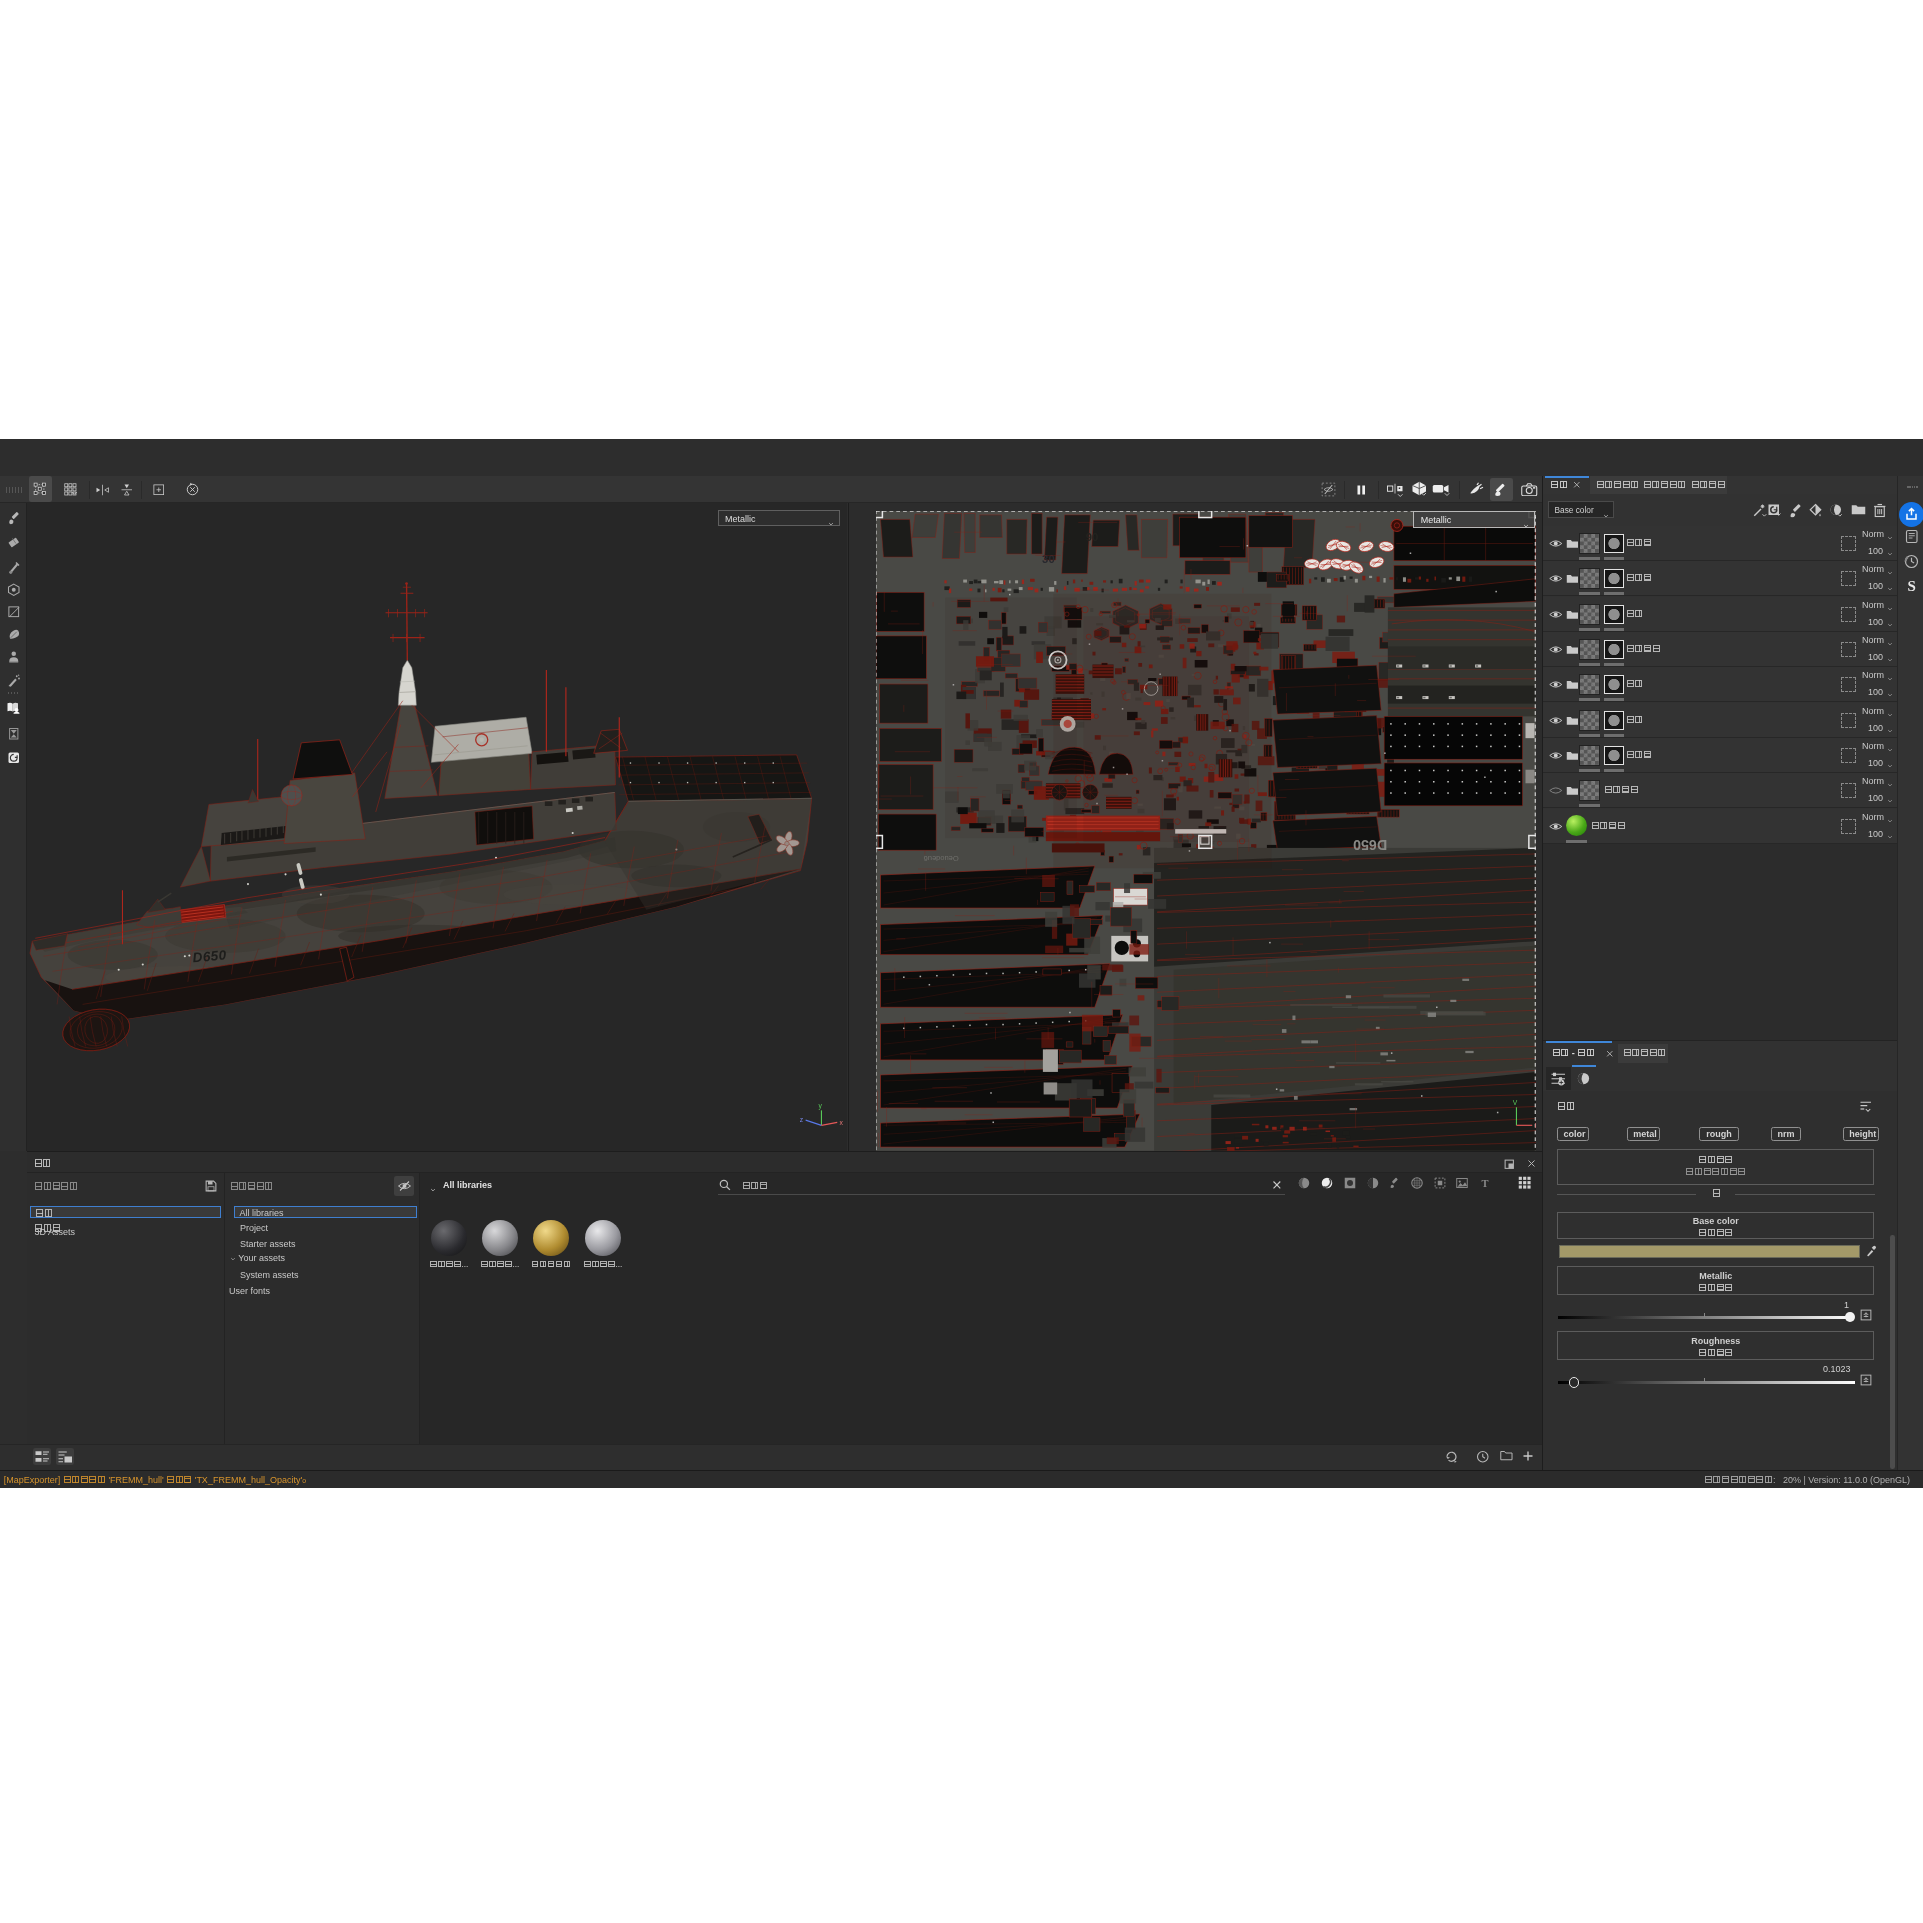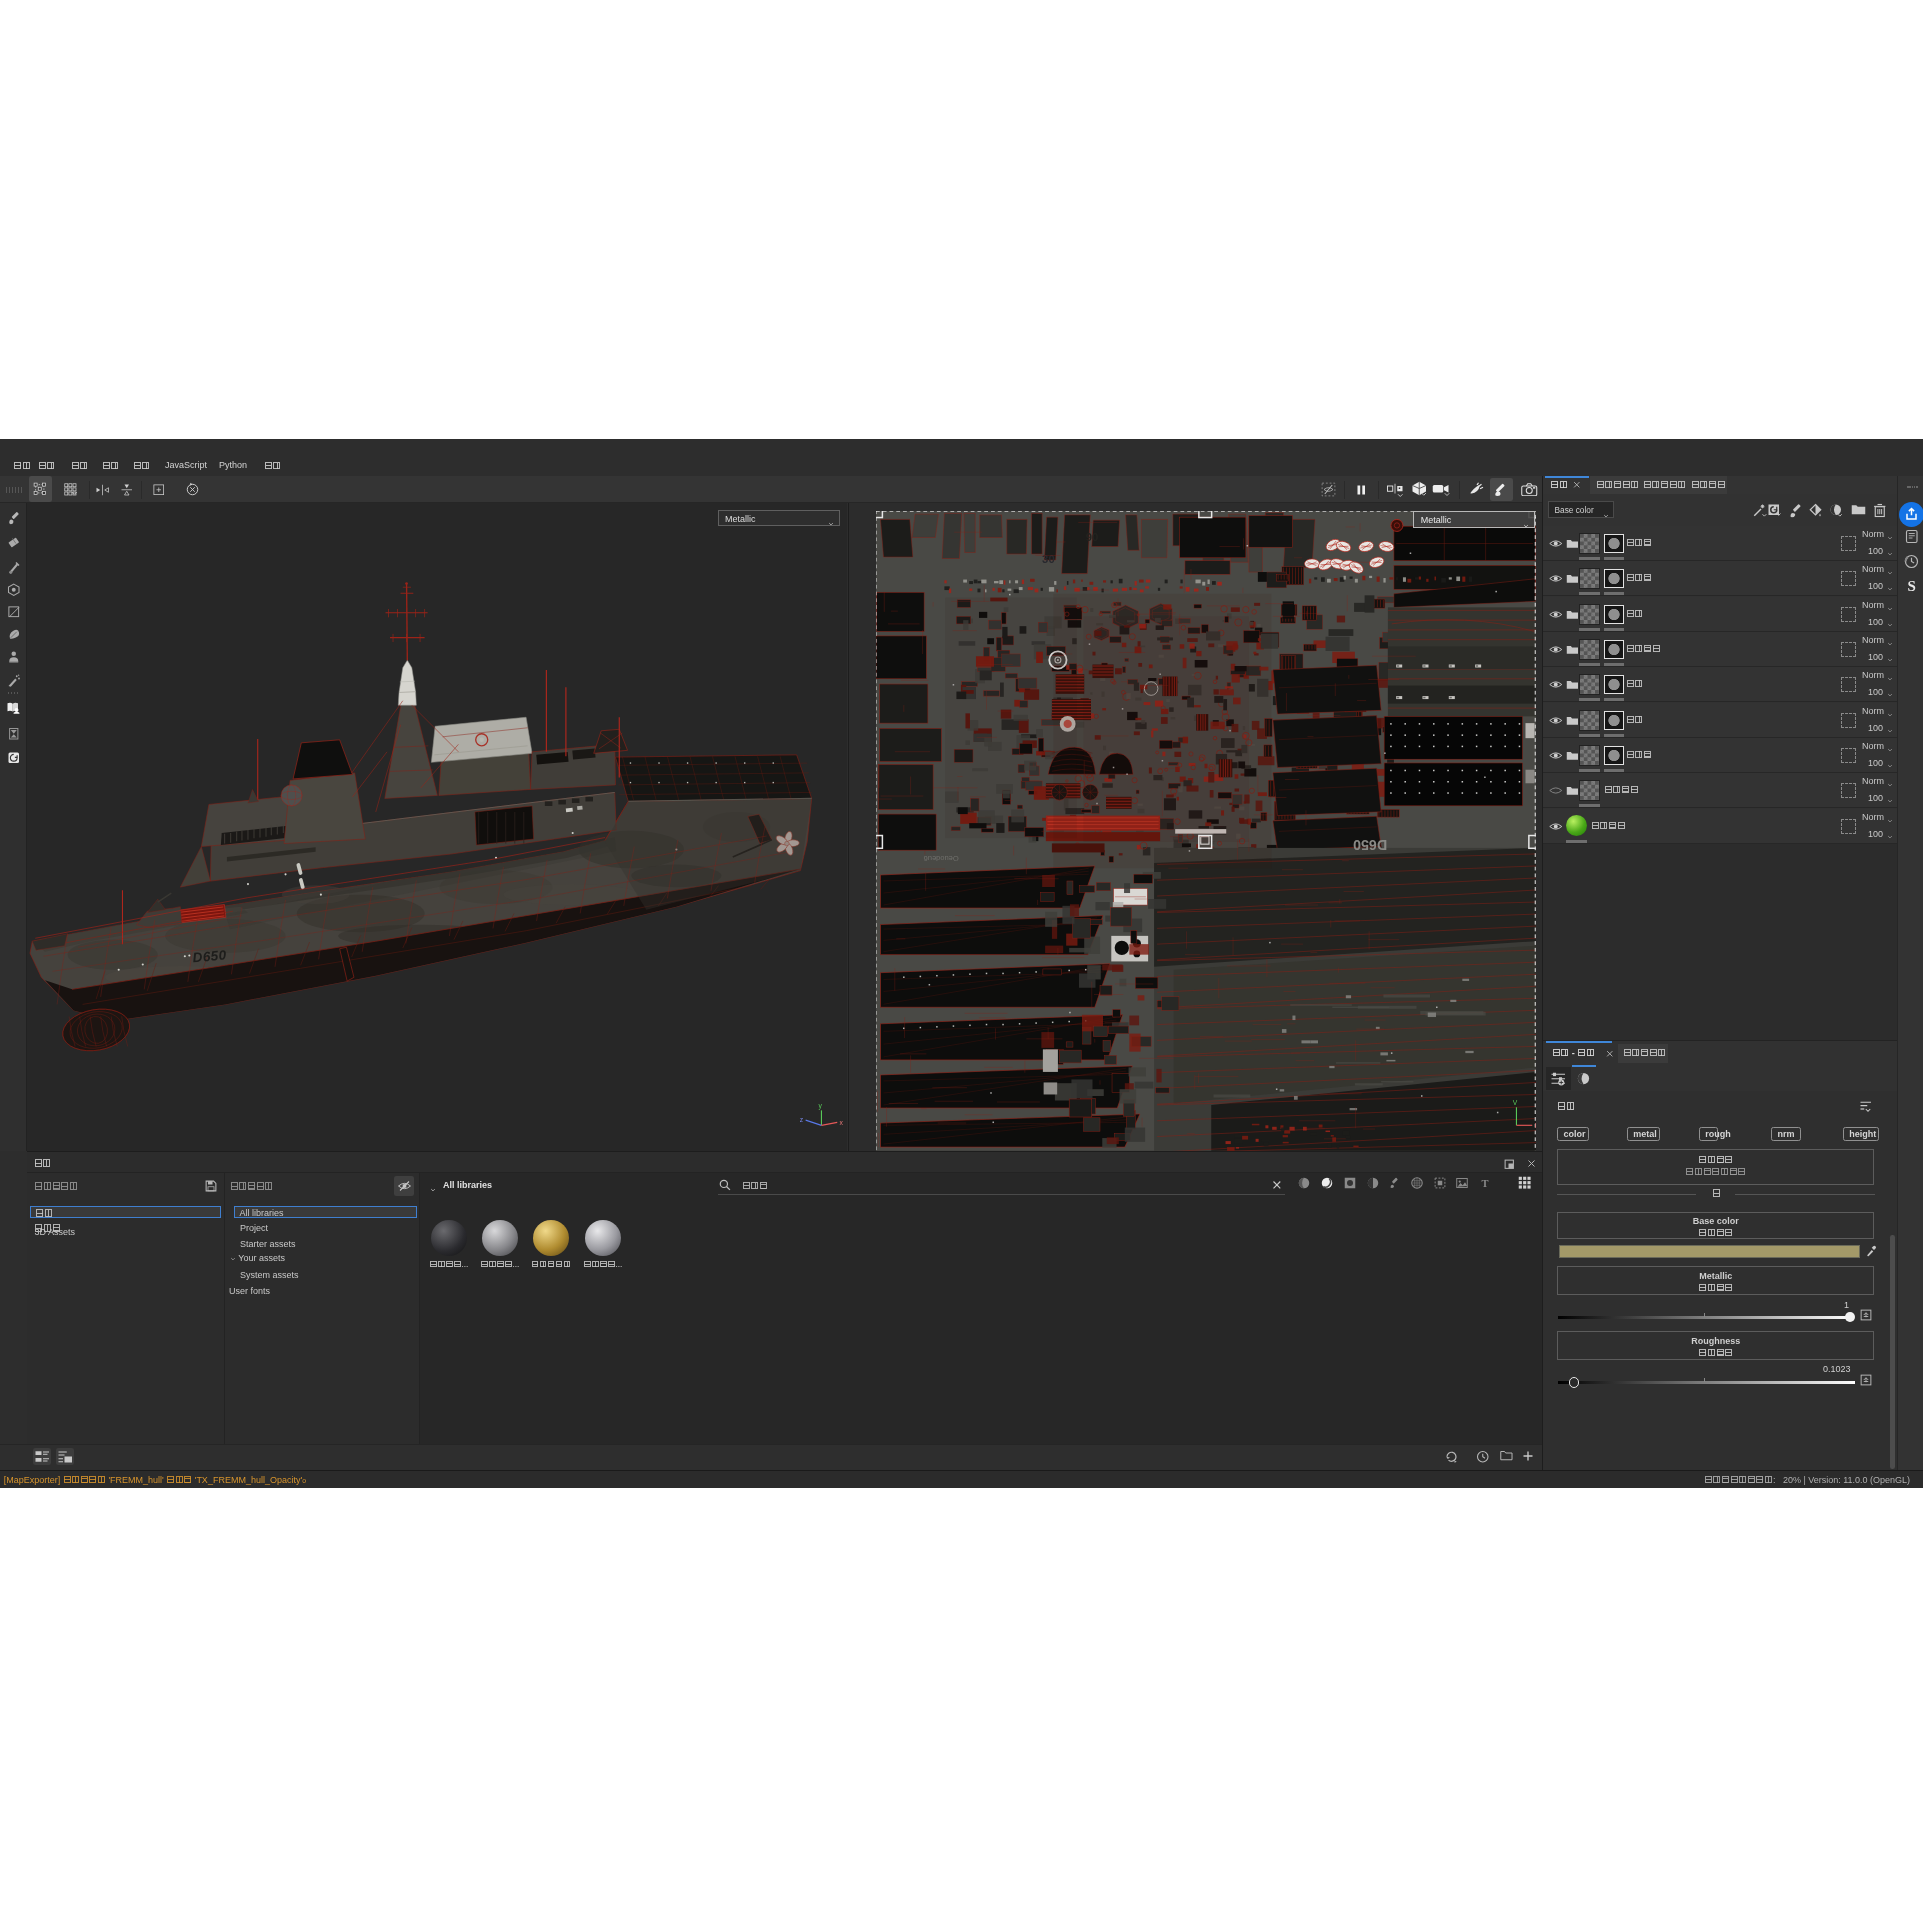--- a/index.html
+++ b/index.html
@@ -27,30 +27,20 @@
 .normtxt{position:absolute;font-size:9px;color:#c9c9c9}
 .secbox{position:absolute;left:14.3px;width:317px;border:0.8px solid #5c5c5c;color:#cfcfcf;text-align:center;font-size:9px}
 .btn5{border:0.8px solid #909090;border-radius:2.3px;color:#d5d5d5;font-size:9px;font-weight:bold;padding:0.8px 5.3px 1.5px}
 .listrow{position:absolute;font-size:9px;color:#c9c9c9;height:12px;line-height:12px}
 .selbox{border:0.8px solid #3f7fd0;background:#3a3a3a}
 .vsep{position:absolute;width:0.8px;background:#232323}
 .hsep{position:absolute;height:0.8px;background:#232323}
 .icbtn{display:inline-flex;align-items:center;justify-content:center}
 </style></head><body>
 <div id="app">
-    <div class="menu">
-      <div class="abs" style="left:13.5px;top:5.3px"><i class="cj"></i><i class="cj b"></i></div>
-      <div class="abs" style="left:38px;top:5.3px"><i class="cj"></i><i class="cj b"></i></div>
-      <div class="abs" style="left:71px;top:5.3px"><i class="cj"></i><i class="cj b"></i></div>
-      <div class="abs" style="left:102px;top:5.3px"><i class="cj"></i><i class="cj b"></i></div>
-      <div class="abs" style="left:133px;top:5.3px"><i class="cj"></i><i class="cj b"></i></div>
-      <div class="abs" style="left:165px;top:4.5px">JavaScript</div>
-      <div class="abs" style="left:219px;top:4.5px">Python</div>
-      <div class="abs" style="left:264px;top:5.3px"><i class="cj"></i><i class="cj b"></i></div>
-    </div>
     <div class="toolbar">
       <div class="abs" style="left:6px;top:10.5px;width:16.5px;height:6px;background:repeating-linear-gradient(90deg,#555 0 1.5px,transparent 1.5px 3px)"></div>
       <div class="abs icbtn" style="left:28.6px;top:0px;width:23px;height:26px;background:#4a4a4a;border-radius:2.3px">
         <svg width="13.5" height="13.5" viewBox="0 0 18 18">
           <rect x="3.5" y="3.5" width="11" height="11" fill="none" stroke="#d8d8d8" stroke-dasharray="2 2"></rect>
           <g fill="#2f2f2f" stroke="#d8d8d8">
             <rect x="1.5" y="1.5" width="4" height="4"></rect>
             <rect x="12.5" y="1.5" width="4" height="4"></rect>
             <rect x="1.5" y="12.5" width="4" height="4"></rect>
             <rect x="12.5" y="12.5" width="4" height="4"></rect>
@@ -2252,21 +2242,21 @@
         <div class="abs" style="left:0;top:50px;width:355px;height:0.8px;background:#242424"></div>
         <div class="abs" style="left:0;top:50px;width:355px;height:379px;background:#2f2f2f"></div>
         <div class="abs" style="left:14.3px;top:60px;font-size:9px;color:#d8d8d8;font-weight:bold"><i class="cj"></i><i class="cj b"></i></div>
         <div class="abs" style="left:316px;top:59px"><svg width="13.5" height="12" viewBox="0 0 18 16">
             <path d="M2,3 h14 M2,7.5 h9" stroke="#c9c9c9" stroke-width="1.6"></path>
             <path d="M9,12 l3,3 l3,-3" fill="none" stroke="#c9c9c9" stroke-width="1.4"></path>
             <path d="M2,12 h5" stroke="#c9c9c9" stroke-width="1.6"></path>
           </svg></div>
         <div class="abs btn5" style="left:14.3px;top:86px;width:32px;text-align:center">color</div>
         <div class="abs btn5" style="left:84px;top:86px;width:33px;text-align:center">metal</div>
-        <div class="abs btn5" style="left:156px;top:86px;width:19px;text-align:center">rough</div>
+        <div class="abs btn5" style="left:156px;top:86px;width:40px;text-align:center">rough</div>
         <div class="abs btn5" style="left:228px;top:86px;width:30px;text-align:center">nrm</div>
         <div class="abs btn5" style="left:300px;top:86px;width:36px;text-align:center">height</div>
         <div class="secbox" style="top:108px;height:36px">
           <div style="margin-top:4.5px;font-weight:bold"><i class="cj"></i><i class="cj b"></i><i class="cj c"></i><i class="cj"></i></div>
           <div style="margin-top:2.3px;color:#9f9f9f"><i class="cj"></i><i class="cj b"></i><i class="cj c"></i><i class="cj"></i><i class="cj b"></i><i class="cj c"></i><i class="cj"></i></div>
         </div>
         <div class="abs" style="left:14.3px;top:153px;width:139px;height:0.8px;background:#555"></div>
         <div class="abs" style="left:169px;top:147px;font-size:9px;color:#cfcfcf"><i class="cj"></i></div>
         <div class="abs" style="left:192px;top:153px;width:140px;height:0.8px;background:#555"></div>
         <div class="secbox" style="top:171px;height:27px">

